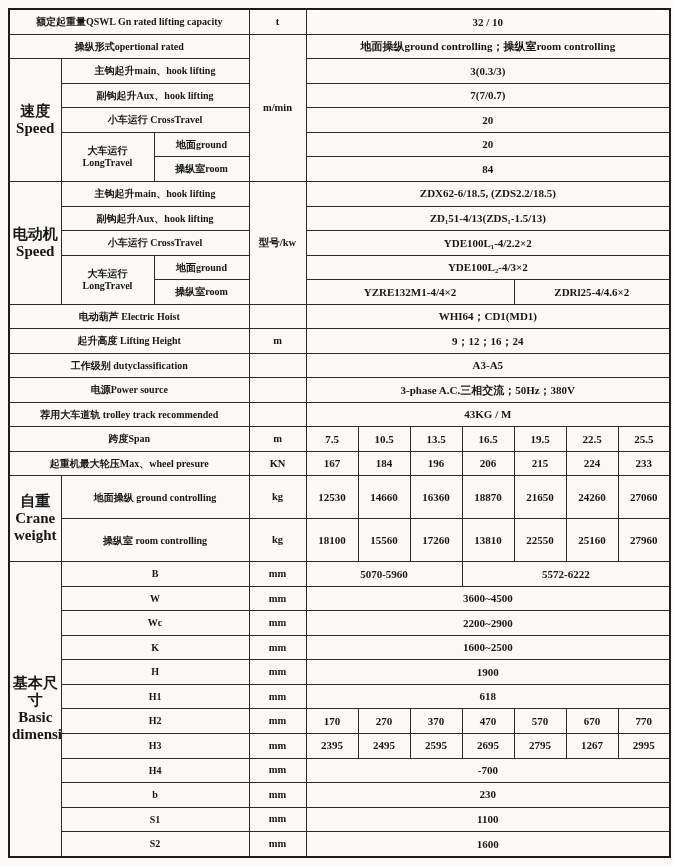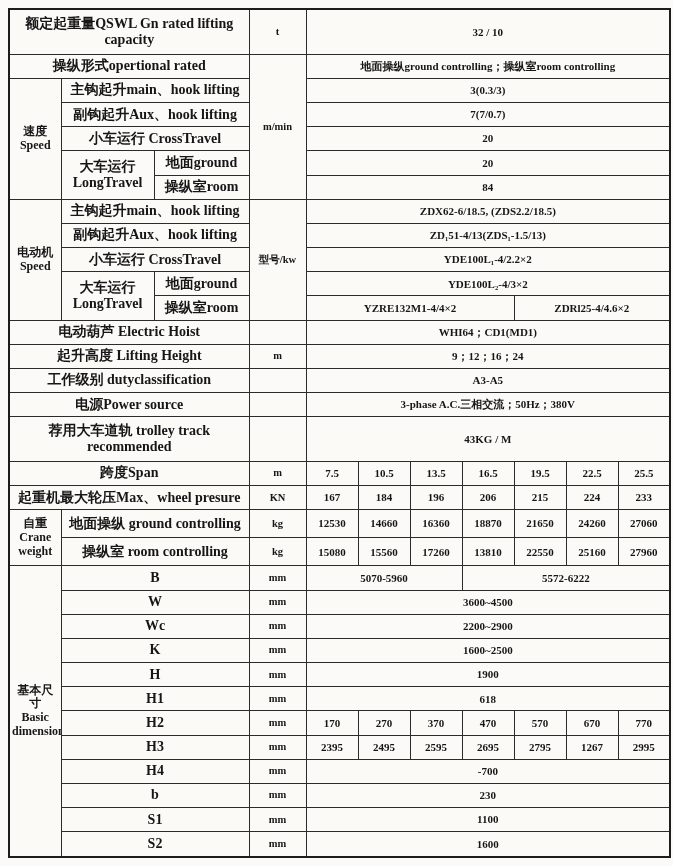--- a/index.html
+++ b/index.html
@@ -12,22 +12,22 @@
     position:absolute;left:8px;top:8px;width:658px;height:850px;
     border-collapse:collapse;table-layout:fixed;
     border:2px solid #1d1d1d;
   }
   td{
     border:1px solid #2b2b2b;
     text-align:center;vertical-align:middle;
     font-weight:bold;font-size:11px;line-height:1.15;
     padding:1px 2px;overflow:hidden;
   }
-  td.lbl{font-size:14px;margin-left:36px;}
-  td.grp{font-size:12px;}
+  td.lbl{font-size:10px;margin-left:36px;}
+  td.grp{font-size:15px;}
   td.unit{font-size:10.5px;}
   td.val{font-size:11px;}
   .gl{display:block;}
 </style>
 </head>
 <body>
 
 <div class="page">
 <table class="spec">
   <colgroup>
@@ -178,21 +178,21 @@
     <td class="val">14660</td>
     <td class="val">16360</td>
     <td class="val">18870</td>
     <td class="val">21650</td>
     <td class="val">24260</td>
     <td class="val">27060</td>
   </tr>
   <tr>
     <td class="lbl" colspan="2">操纵室 room controlling</td>
     <td class="unit">kg</td>
-    <td class="val">15080</td>
+    <td class="val">18100</td>
     <td class="val">15560</td>
     <td class="val">17260</td>
     <td class="val">13810</td>
     <td class="val">22550</td>
     <td class="val">25160</td>
     <td class="val">27960</td>
   </tr>
 
   <tr>
     <td class="grp" rowspan="12">

